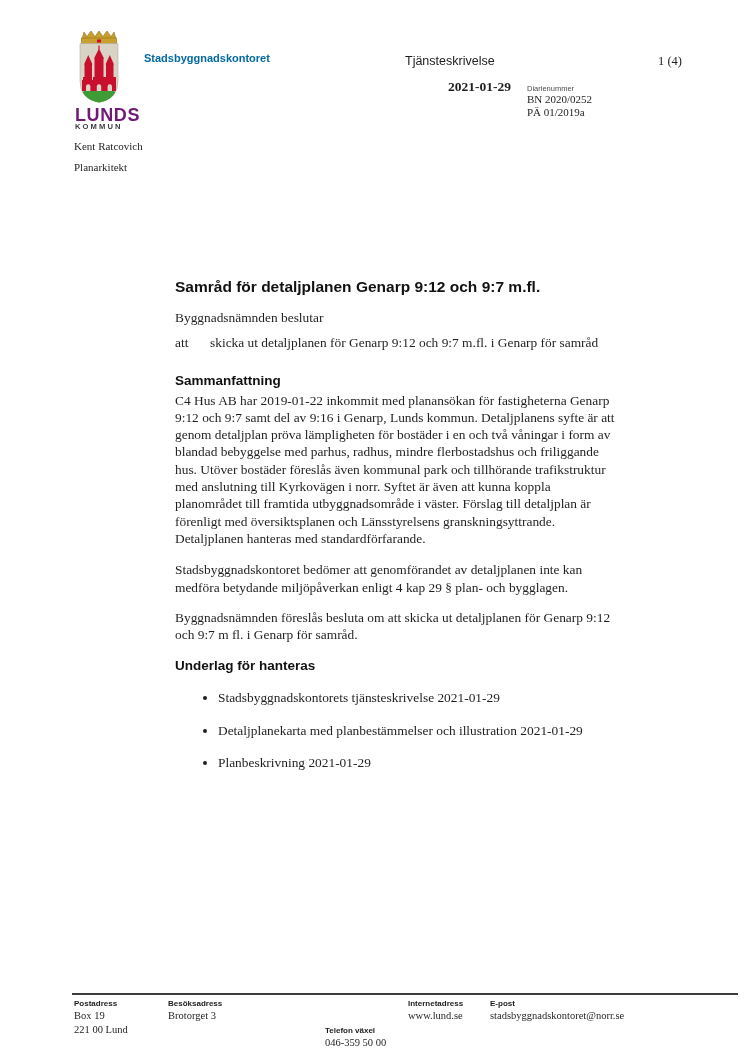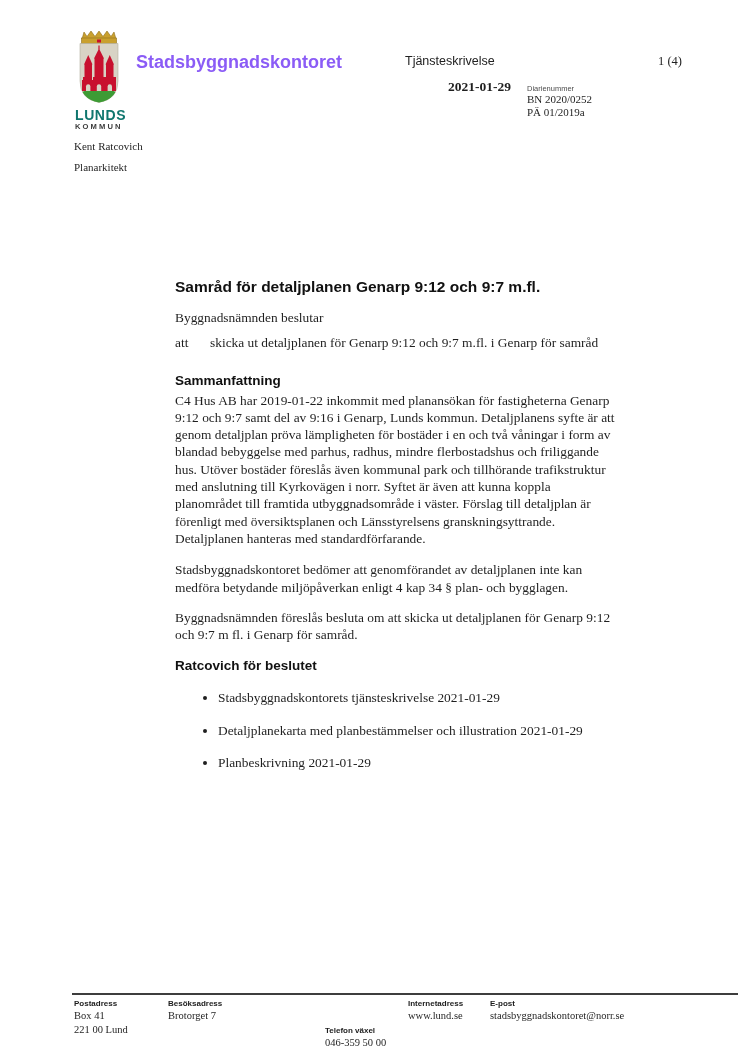--- a/index.html
+++ b/index.html
@@ -12,32 +12,32 @@
     font-family: "Liberation Serif", serif;
     color: #1f1f1f;
     overflow: hidden;
   }
   .abs { position: absolute; }
 
   
   .logo-block { left: 75px; top: 29px; width: 60px; text-align: left; }
   .logo-name1 {
     font-family: "Liberation Sans", sans-serif;
-    font-weight: 700; font-size: 14px; letter-spacing: 0.6px;
-    color: #0f766e; line-height: 13px; margin-top: 2px;
+    font-weight: 700; font-size: 18px; letter-spacing: 0.6px;
+    color: #701a75; line-height: 13px; margin-top: 2px;
   }
   .logo-name2 {
     font-family: "Liberation Sans", sans-serif;
     font-weight: 700; font-size: 7.6px; letter-spacing: 2.1px;
     color: #3c3c3c; line-height: 9px;
   }
   .org-name {
-    left: 136px; top: 52px;
-    font-family: "Liberation Sans", sans-serif;
-    font-weight: 700; font-size: 18px; color: #8b5cf6;
+    left: 144px; top: 52px;
+    font-family: "Liberation Sans", sans-serif;
+    font-weight: 700; font-size: 11px; color: #0369a1;
   }
   .doc-type {
     left: 405px; top: 54px;
     font-family: "Liberation Sans", sans-serif;
     font-size: 12.5px; color: #222;
   }
   .page-num { left: 658px; top: 54px; font-size: 12.5px; }
   .doc-date { left: 404px; top: 79px; font-size: 13.5px; font-weight: 700; margin-left: 44px; }
   .diary { left: 527px; top: 84px; }
   .diary-label {
@@ -154,41 +154,41 @@
     <h1 class="h1">Samråd för detaljplanen Genarp 9:12 och 9:7 m.fl.</h1>
 
     <p class="bodytext mt12">Byggnadsnämnden beslutar</p>
     <div class="att-row bodytext mt8">
       <span class="att-label">att</span>
       <span class="att-text">skicka ut detaljplanen för Genarp 9:12 och 9:7 m.fl. i Genarp för samråd</span>
     </div>
 
     <h2 class="h2 mt20">Sammanfattning</h2>
     <p class="bodytext mt3">C4 Hus AB har 2019-01-22 inkommit med planansökan för fastigheterna Genarp 9:12 och 9:7 samt del av 9:16 i Genarp, Lunds kommun. Detaljplanens syfte är att genom detaljplan pröva lämpligheten för bostäder i en och två våningar i form av blandad bebyggelse med parhus, radhus, mindre flerbostadshus och friliggande hus. Utöver bostäder föreslås även kommunal park och tillhörande trafikstruktur med anslutning till Kyrkovägen i norr. Syftet är även att kunna koppla planområdet till framtida utbyggnadsområde i väster. Förslag till detaljplan är förenligt med översiktsplanen och Länsstyrelsens granskningsyttrande. Detaljplanen hanteras med standardförfarande.</p>
-    <p class="bodytext mt14">Stadsbyggnadskontoret bedömer att genomförandet av detaljplanen inte kan medföra betydande miljöpåverkan enligt 4 kap 34 § plan- och bygglagen.</p>
+    <p class="bodytext mt14">Stadsbyggnadskontoret bedömer att genomförandet av detaljplanen inte kan medföra betydande miljöpåverkan enligt 4 kap 29 § plan- och bygglagen.</p>
     <p class="bodytext mt13">Byggnadsnämnden föreslås besluta om att skicka ut detaljplanen för Genarp 9:12 och 9:7 m fl. i Genarp för samråd.</p>
 
-    <h2 class="h2 mt14">Ratcovich för beslutet</h2>
+    <h2 class="h2 mt14">Underlag för hanteras</h2>
     <ul class="docs mt5">
       <li>Stadsbyggnadskontorets tjänsteskrivelse 2021-01-29</li>
       <li>Detaljplanekarta med planbestämmelser och illustration 2021-01-29</li>
       <li>Planbeskrivning 2021-01-29</li>
     </ul>
   </div>
 
   <div class="abs footer-rule"></div>
 
   <div class="abs fcol fc1">
     <div class="flabel">Postadress</div>
-    <div class="fline">Box 41</div>
+    <div class="fline">Box 19</div>
     <div class="fline">221 00 Lund</div>
   </div>
   <div class="abs fcol fc2">
     <div class="flabel">Besöksadress</div>
-    <div class="fline">Brotorget 7</div>
+    <div class="fline">Brotorget 3</div>
   </div>
   <div class="abs fcol fc3">
     <div class="flabel">Telefon växel</div>
     <div class="fline">046-359 50 00</div>
   </div>
   <div class="abs fcol fc4">
     <div class="flabel">Internetadress</div>
     <div class="fline">www.lund.se</div>
   </div>
   <div class="abs fcol fc5">

